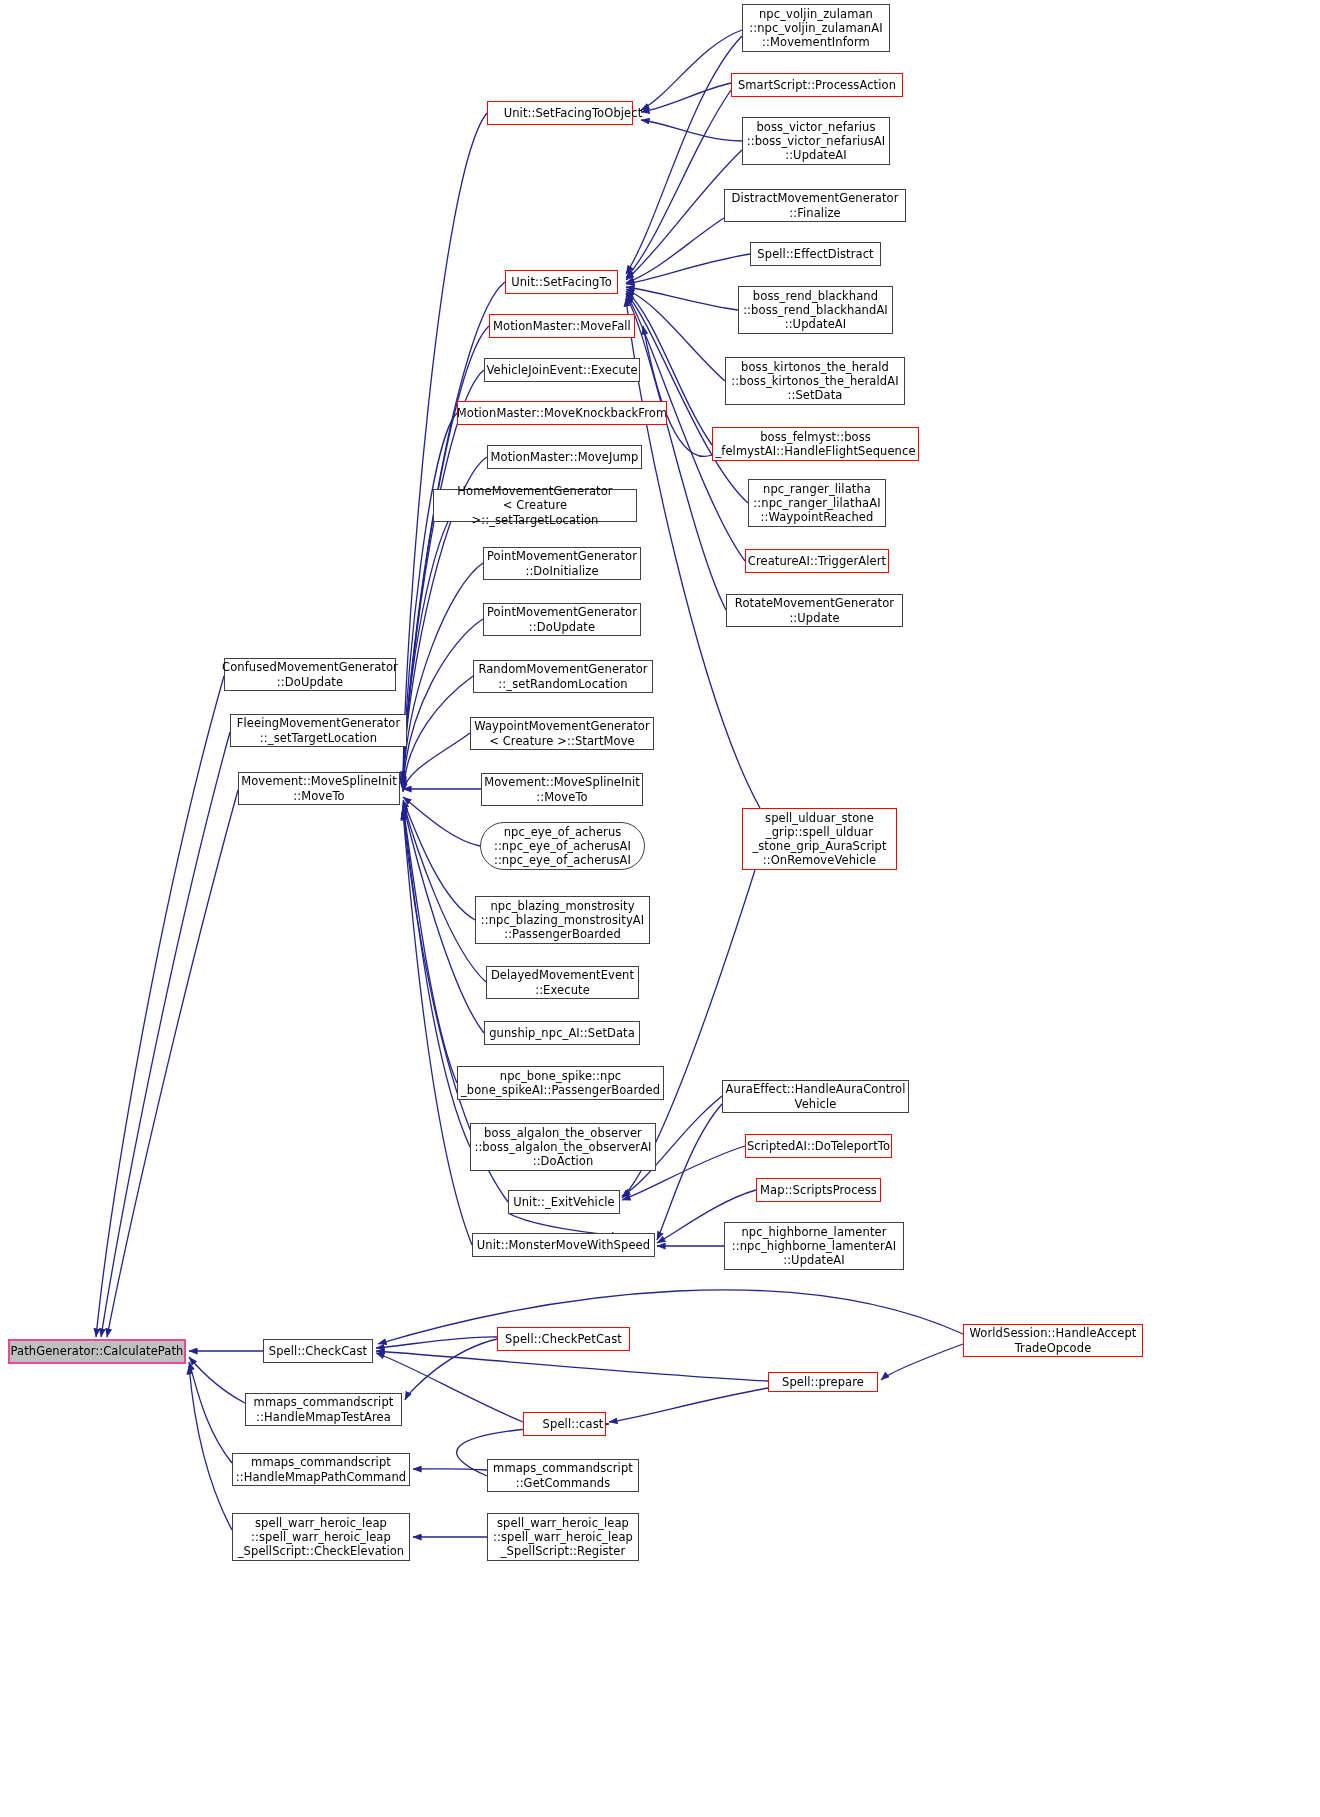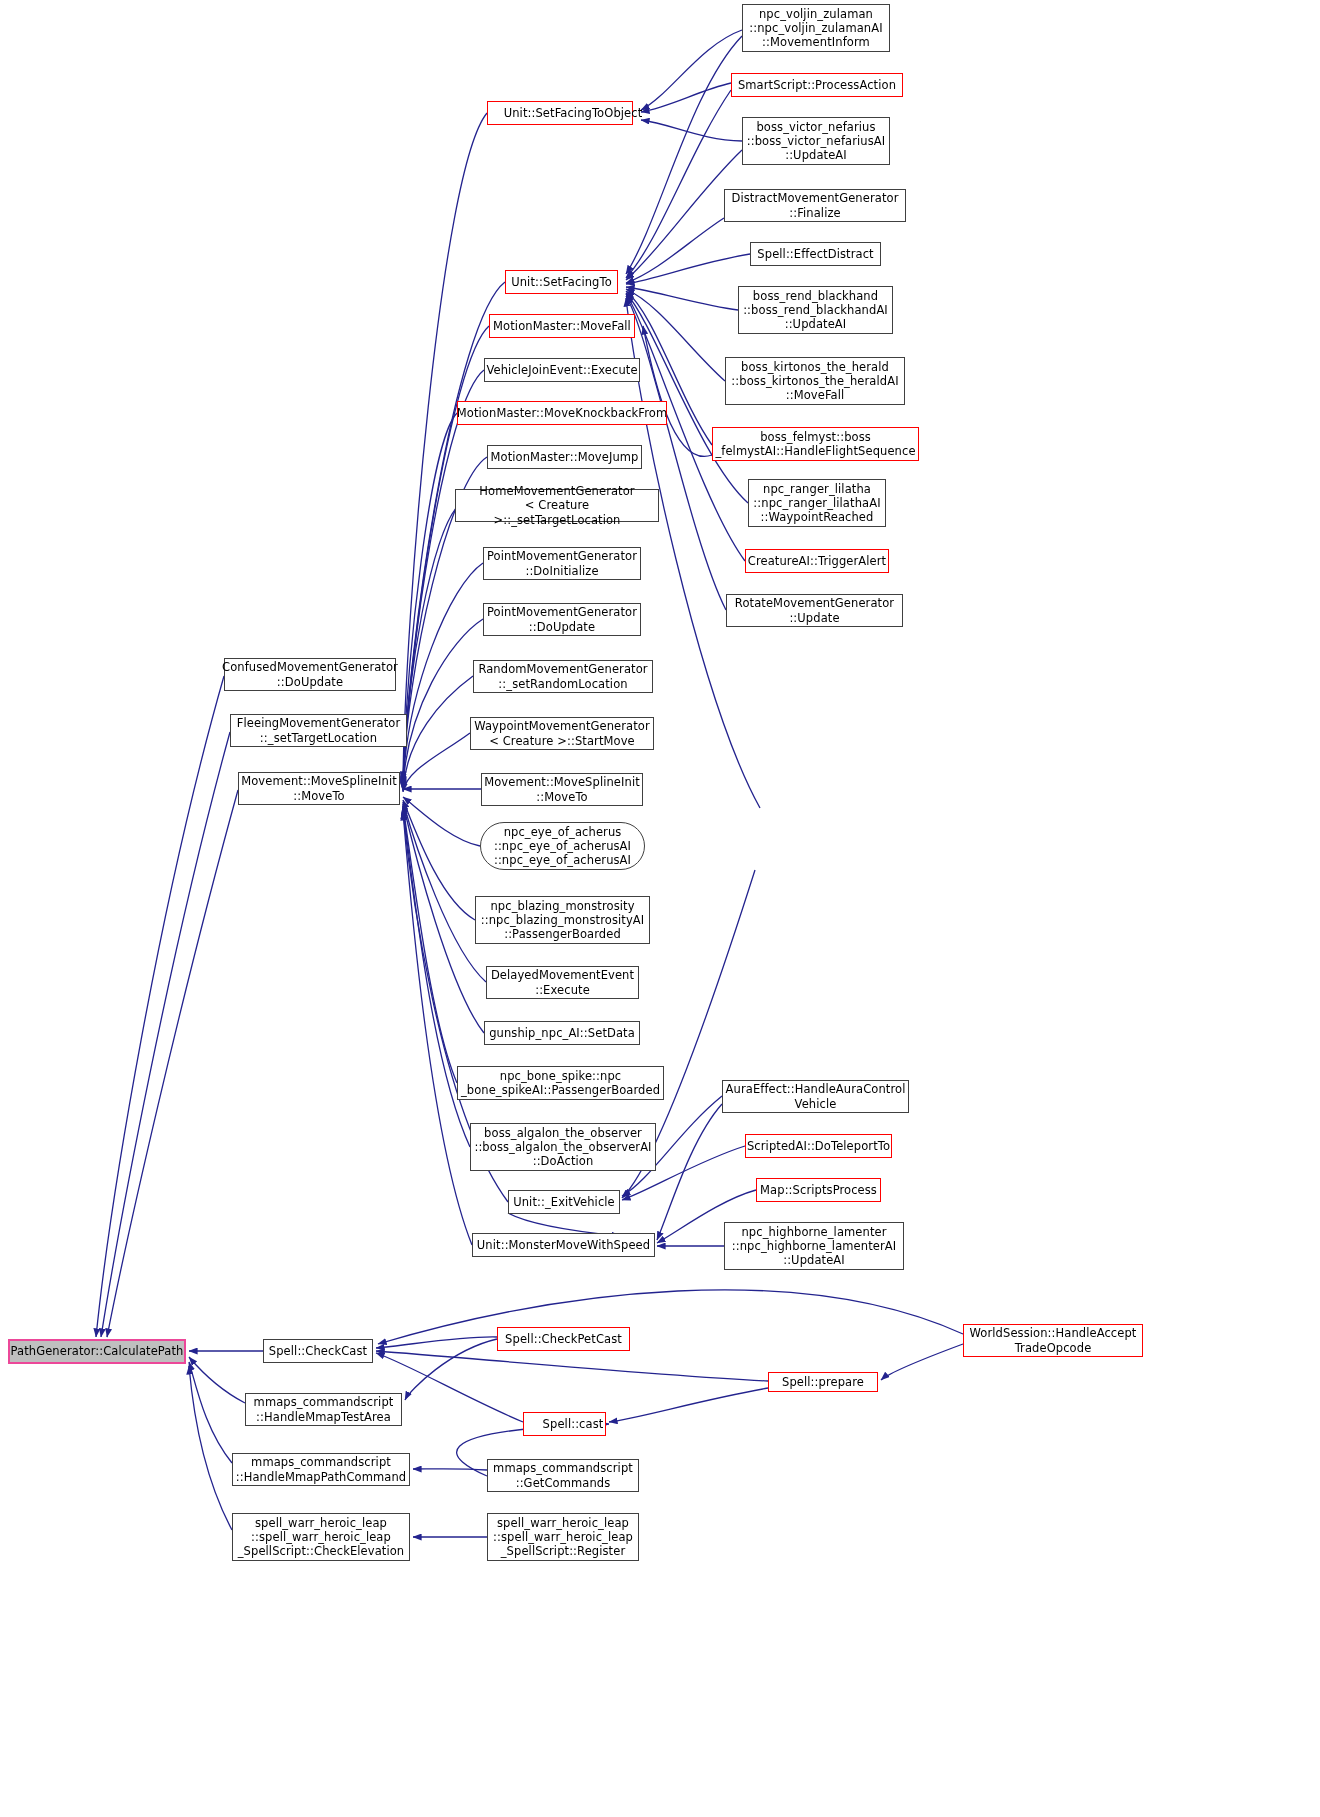--- a/index.html
+++ b/index.html
@@ -107,37 +107,37 @@
 ::boss_victor_nefariusAI
 ::UpdateAI</div>
   <div class="node" style="left:724px;top:189px;width:182px;height:33px;">DistractMovementGenerator
 ::Finalize</div>
   <div class="node" style="left:750px;top:242px;width:131px;height:24px;">Spell::EffectDistract</div>
   <div class="node" style="left:738px;top:286px;width:155px;height:48px;">boss_rend_blackhand
 ::boss_rend_blackhandAI
 ::UpdateAI</div>
   <div class="node" style="left:725px;top:357px;width:180px;height:48px;">boss_kirtonos_the_herald
 ::boss_kirtonos_the_heraldAI
-::MoveFall</div>
+::SetData</div>
   <div class="node red" style="left:712px;top:427px;width:207px;height:34px;">boss_felmyst::boss
 _felmystAI::HandleFlightSequence</div>
   <div class="node" style="left:748px;top:479px;width:138px;height:48px;">npc_ranger_lilatha
 ::npc_ranger_lilathaAI
 ::WaypointReached</div>
   <div class="node red" style="left:745px;top:549px;width:144px;height:24px;">CreatureAI::TriggerAlert</div>
   <div class="node" style="left:726px;top:594px;width:177px;height:33px;">RotateMovementGenerator
 ::Update</div>
 
   <div class="node red" style="left:487px;top:101px;width:146px;height:24px;padding-left:30px;">Unit::SetFacingToObject</div>
   <div class="node red" style="left:505px;top:270px;width:113px;height:24px;">Unit::SetFacingTo</div>
   <div class="node red" style="left:489px;top:314px;width:146px;height:24px;">MotionMaster::MoveFall</div>
   <div class="node" style="left:484px;top:358px;width:156px;height:24px;">VehicleJoinEvent::Execute</div>
   <div class="node red" style="left:457px;top:401px;width:210px;height:24px;">MotionMaster::MoveKnockbackFrom</div>
   <div class="node" style="left:487px;top:445px;width:155px;height:24px;">MotionMaster::MoveJump</div>
-  <div class="node" style="left:455px;top:489px;width:204px;height:33px;">HomeMovementGenerator
+  <div class="node" style="left:433px;top:489px;width:204px;height:33px;">HomeMovementGenerator
 &lt; Creature &gt;::_setTargetLocation</div>
   <div class="node" style="left:483px;top:547px;width:158px;height:33px;">PointMovementGenerator
 ::DoInitialize</div>
   <div class="node" style="left:483px;top:603px;width:158px;height:33px;">PointMovementGenerator
 ::DoUpdate</div>
   <div class="node" style="left:473px;top:660px;width:180px;height:33px;">RandomMovementGenerator
 ::_setRandomLocation</div>
   <div class="node" style="left:470px;top:717px;width:184px;height:33px;">WaypointMovementGenerator
 &lt; Creature &gt;::StartMove</div>
   <div class="node" style="left:481px;top:773px;width:162px;height:33px;">Movement::MoveSplineInit
@@ -159,20 +159,24 @@
   <div class="node" style="left:508px;top:1190px;width:112px;height:24px;">Unit::_ExitVehicle</div>
   <div class="node" style="left:472px;top:1233px;width:183px;height:24px;">Unit::MonsterMoveWithSpeed</div>
 
   <div class="node" style="left:224px;top:658px;width:172px;height:33px;text-align:center;">ConfusedMovementGenerator
 ::DoUpdate</div>
   <div class="node" style="left:230px;top:714px;width:177px;height:33px;">FleeingMovementGenerator
 ::_setTargetLocation</div>
   <div class="node" style="left:238px;top:772px;width:162px;height:33px;">Movement::MoveSplineInit
 ::MoveTo</div>
 
+  <div class="node red" style="left:742px;top:808px;width:155px;height:62px;">spell_ulduar_stone
+_grip::spell_ulduar
+_stone_grip_AuraScript
+::OnRemoveVehicle</div>
   <div class="node" style="left:722px;top:1080px;width:187px;height:33px;">AuraEffect::HandleAuraControl
 Vehicle</div>
   <div class="node red" style="left:745px;top:1134px;width:147px;height:24px;">ScriptedAI::DoTeleportTo</div>
   <div class="node red" style="left:756px;top:1178px;width:125px;height:24px;">Map::ScriptsProcess</div>
   <div class="node" style="left:724px;top:1222px;width:180px;height:48px;">npc_highborne_lamenter
 ::npc_highborne_lamenterAI
 ::UpdateAI</div>
 
   <div class="node" style="left:263px;top:1339px;width:110px;height:24px;">Spell::CheckCast</div>
   <div class="node red" style="left:497px;top:1327px;width:133px;height:24px;">Spell::CheckPetCast</div>

